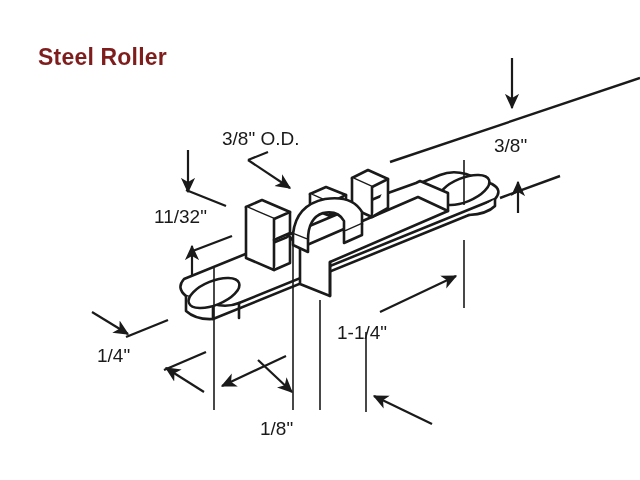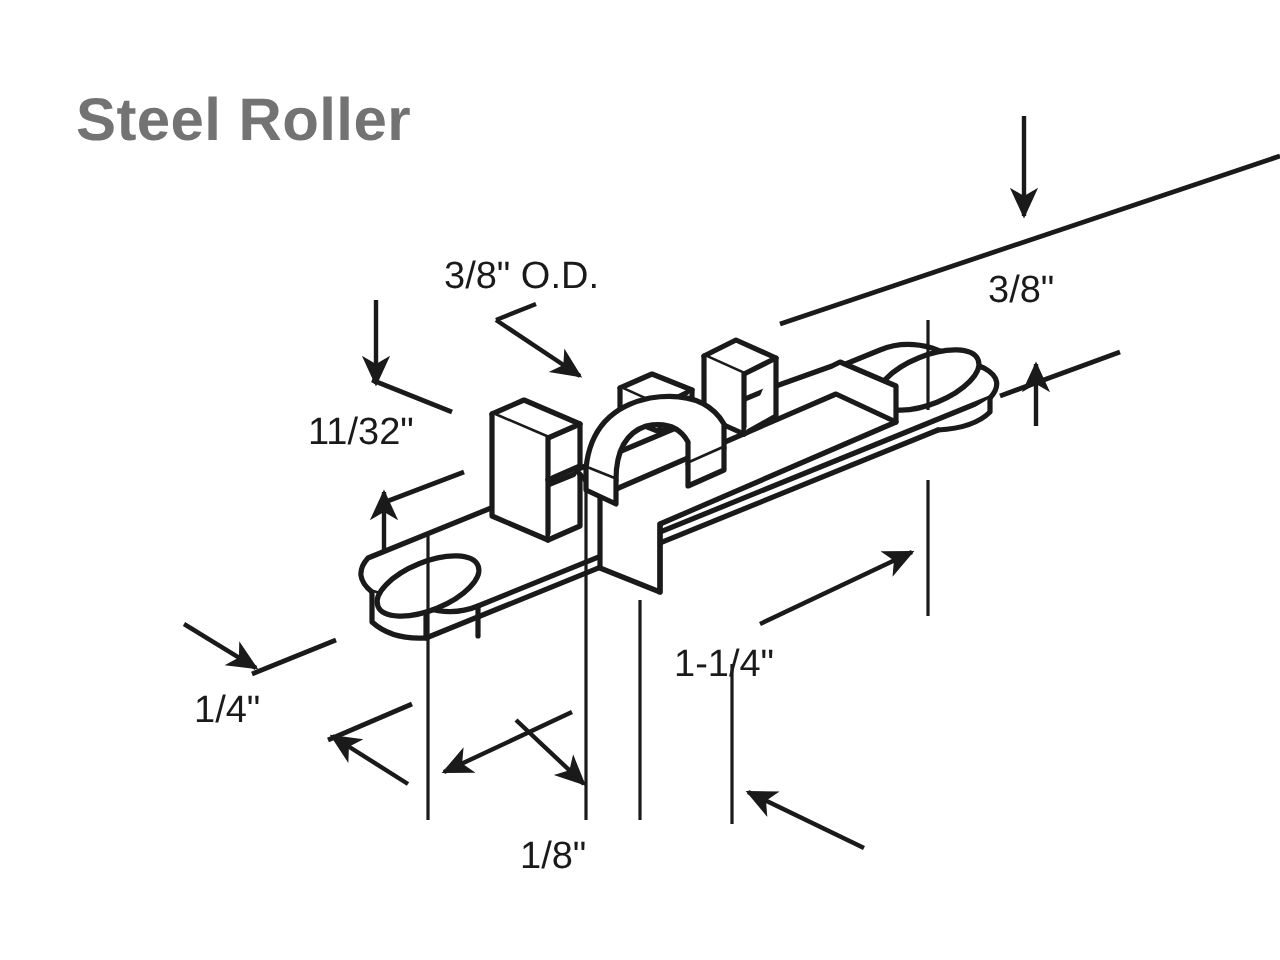--- a/index.html
+++ b/index.html
@@ -20,23 +20,23 @@
     left: 0;
     top: 0;
     width: 640px;
     height: 480px;
   }
   .title-text {
     position: absolute;
     left: 38px;
     top: 44px;
     font-family: "Liberation Sans", sans-serif;
-    font-size: 30px;
+    font-size: 23px;
     font-weight: bold;
-    color: #737373;
+    color: #7f1d1d;
     letter-spacing: 0.2px;
     white-space: nowrap;
   }
   .dim-text {
     position: absolute;
     font-family: "Liberation Sans", sans-serif;
     font-size: 19px;
     font-weight: normal;
     color: #1a1a1a;
     white-space: nowrap;

